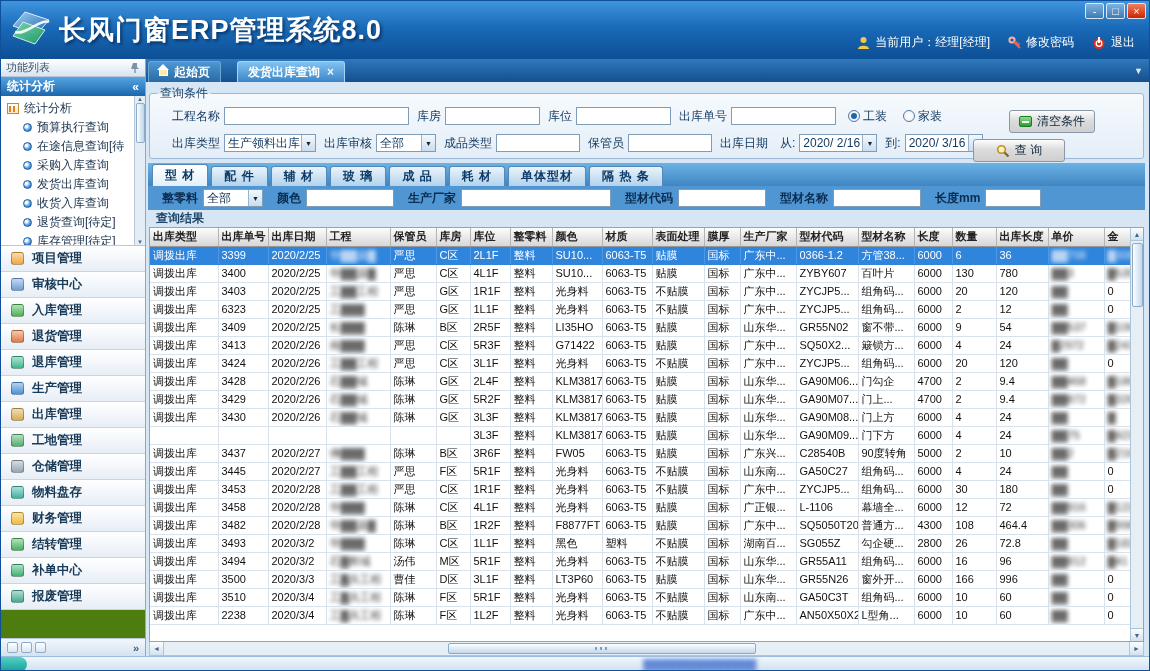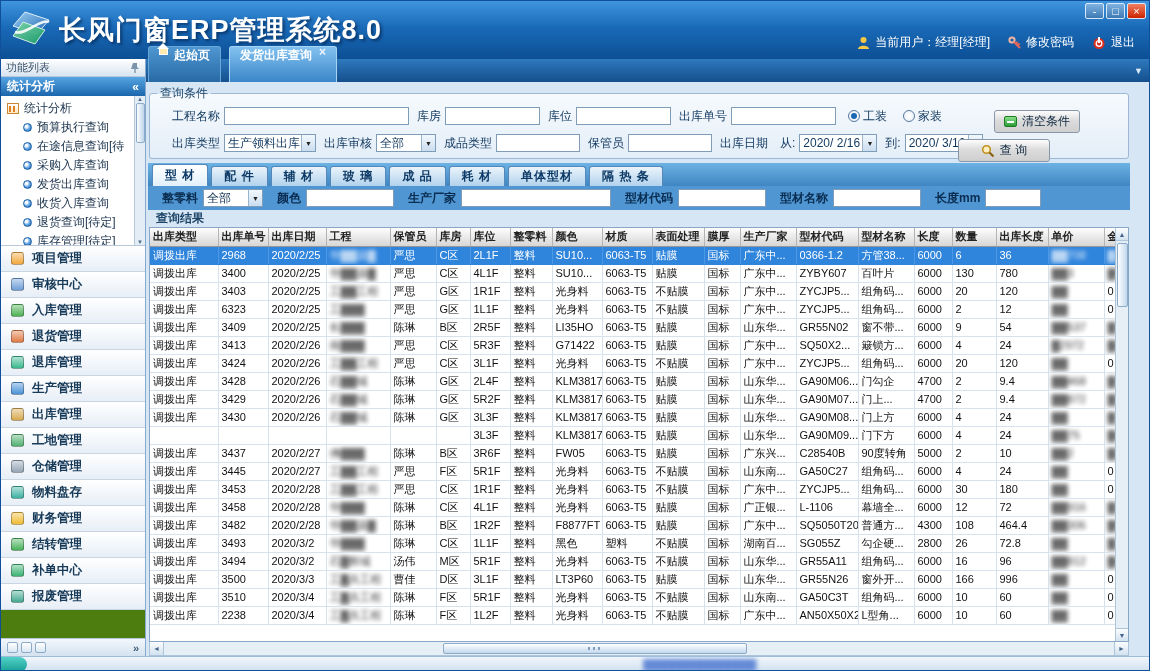--- a/index.html
+++ b/index.html
@@ -33,27 +33,27 @@
 .modules{flex:1;overflow:hidden;background:#4d7c0f}
 .module{height:26px;display:flex;align-items:center;gap:8px;padding-left:10px;border-bottom:1px solid #c8d6e4;background:linear-gradient(#ffffff,#e7eef6);font-size:12.5px;font-weight:bold;color:#173a58;white-space:nowrap}
 .mod-ico{width:13px;height:13px;border-radius:3px;border:1px solid rgba(0,0,0,.28);background-image:linear-gradient(rgba(255,255,255,.6),rgba(255,255,255,0));flex:none}
 .side-footer{height:18px;background:linear-gradient(#f2f7fc,#d4e2ef);border-top:1px solid #b8c8da;display:flex;align-items:center;gap:3px;padding:0 6px;font-size:11px;color:#3c5c7c}
 .f-btn{width:11px;height:11px;border:1px solid #8cabc9;background:linear-gradient(#fff,#d8e6f2);border-radius:2px;display:inline-block}
 .side-footer .expand{margin-left:auto;font-weight:bold}
 
 .content{flex:1;display:flex;flex-direction:column;min-width:0}
 .tabstrip{height:23px;background:linear-gradient(#2e79bd,#154f8d);display:flex;align-items:flex-end;padding:0 4px 0 2px;position:relative}
 .tabs{display:flex;align-items:flex-end}
-.tab{height:36px;display:inline-flex;padding:0 10px;margin-right:8px;font-size:12px;font-weight:bold;color:#fff;background:linear-gradient(#4f97d2,#276aa6);border:1px solid #6aa8d8;border-bottom:none;border-radius:3px 3px 0 0;white-space:nowrap}
+.tab{height:21px;display:inline-flex;align-items:center;padding:0 10px;margin-right:16px;font-size:12px;font-weight:bold;color:#fff;background:linear-gradient(#4f97d2,#276aa6);border:1px solid #6aa8d8;border-bottom:none;border-radius:3px 3px 0 0;white-space:nowrap}
 .tab.active{background:linear-gradient(#83c2f0,#3a86c8);border-color:#a8d4f4}
 .tclose{margin-left:7px;font-size:12px;font-weight:bold;color:#f0f6fc;line-height:10px}
 .home-ico{position:relative;width:9px;height:6px;background:#ffeab0;border:1px solid #fff;border-top:none;margin:2px 6px 0 0;flex:none}
 .home-ico::before{content:"";position:absolute;left:-3px;top:-6px;border-left:6px solid transparent;border-right:6px solid transparent;border-bottom:6px solid #fff}
 .tab-dd{position:absolute;right:6px;top:7px;font-size:9px;color:#d8eaf8}
-.workarea{flex:1;padding:2px 19px 0 2px;background:#d6e6f4;display:flex;flex-direction:column;min-height:0}
+.workarea{flex:1;padding:2px 4px 0 2px;background:#d6e6f4;display:flex;flex-direction:column;min-height:0}
 
 .querybox{position:relative;border:1px solid #9cb8d4;border-radius:3px;background:linear-gradient(#f6fafd,#e4eef8);margin:1px 1px 0 1px;height:74px}
 .querybox legend{font-size:12px;color:#1d4468;margin-left:7px;padding:0 3px}
 .qrow{display:flex;align-items:center;padding-left:22px;margin-top:5px;font-size:12px;color:#10375e;white-space:nowrap;overflow:hidden}
 .qrow+.qrow{margin-top:9px}
 .qrow label{margin:0 4px 0 8px}
 .qrow label:first-child{margin-left:0}
 .ti{height:18px;border:1px solid #7f9db9;background:#fff;font-size:12px;padding:0 3px;font-family:inherit}
 .w185{width:185px}.w105{width:105px}.w95{width:95px}.w92{width:92px}.w88{width:88px}.w84{width:84px}.w78{width:78px}.w64{width:60px}.w150{width:150px}.w56{width:56px}
 .combo{display:inline-flex;align-items:center;height:18px;border:1px solid #7f9db9;background:#fff;font-size:12px;padding-left:3px;overflow:hidden;white-space:nowrap}
@@ -422,21 +422,21 @@
                   <th>长度</th>
                   <th>数量</th>
                   <th>出库长度</th>
                   <th>单价</th>
                   <th>金</th>
                 </tr>
               </thead>
               <tbody>
                 <tr class="sel">
                   <td><span>调拨出库</span></td>
-                  <td><span>2968</span></td>
+                  <td><span>3399</span></td>
                   <td><span>2020/2/25</span></td>
                   <td><span class="censored">华▓▓源▓</span></td>
                   <td><span>严思</span></td>
                   <td><span>C区</span></td>
                   <td><span>2L1F</span></td>
                   <td><span>整料</span></td>
                   <td><span>SU10...</span></td>
                   <td><span>6063-T5</span></td>
                   <td><span>贴膜</span></td>
                   <td><span>国标</span></td>

